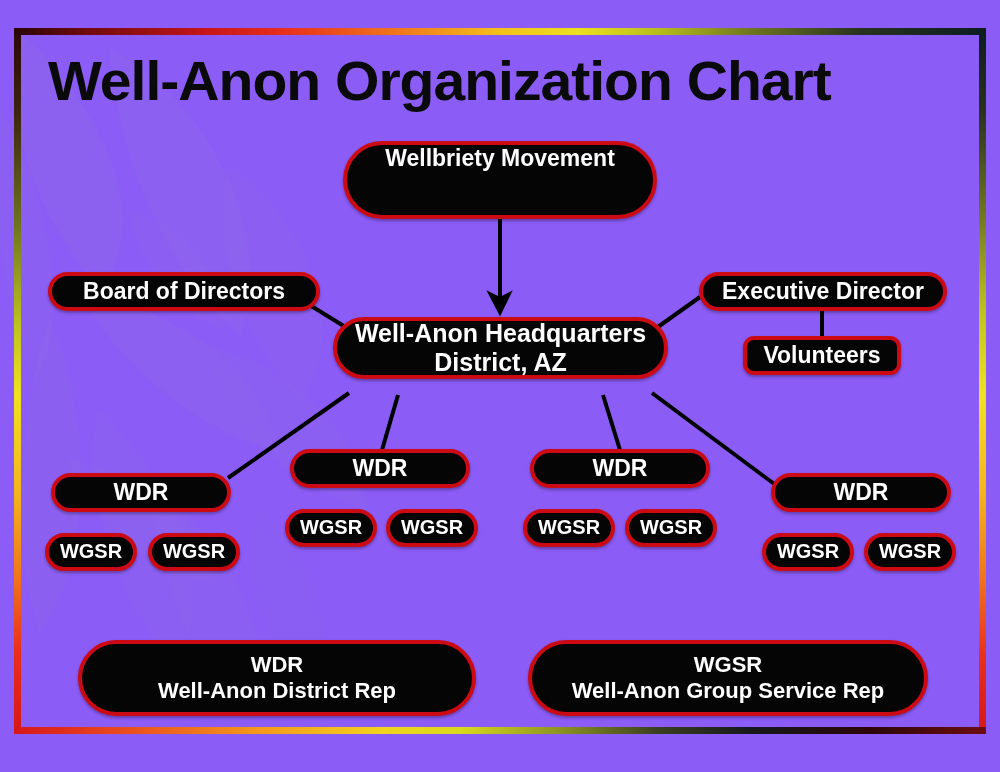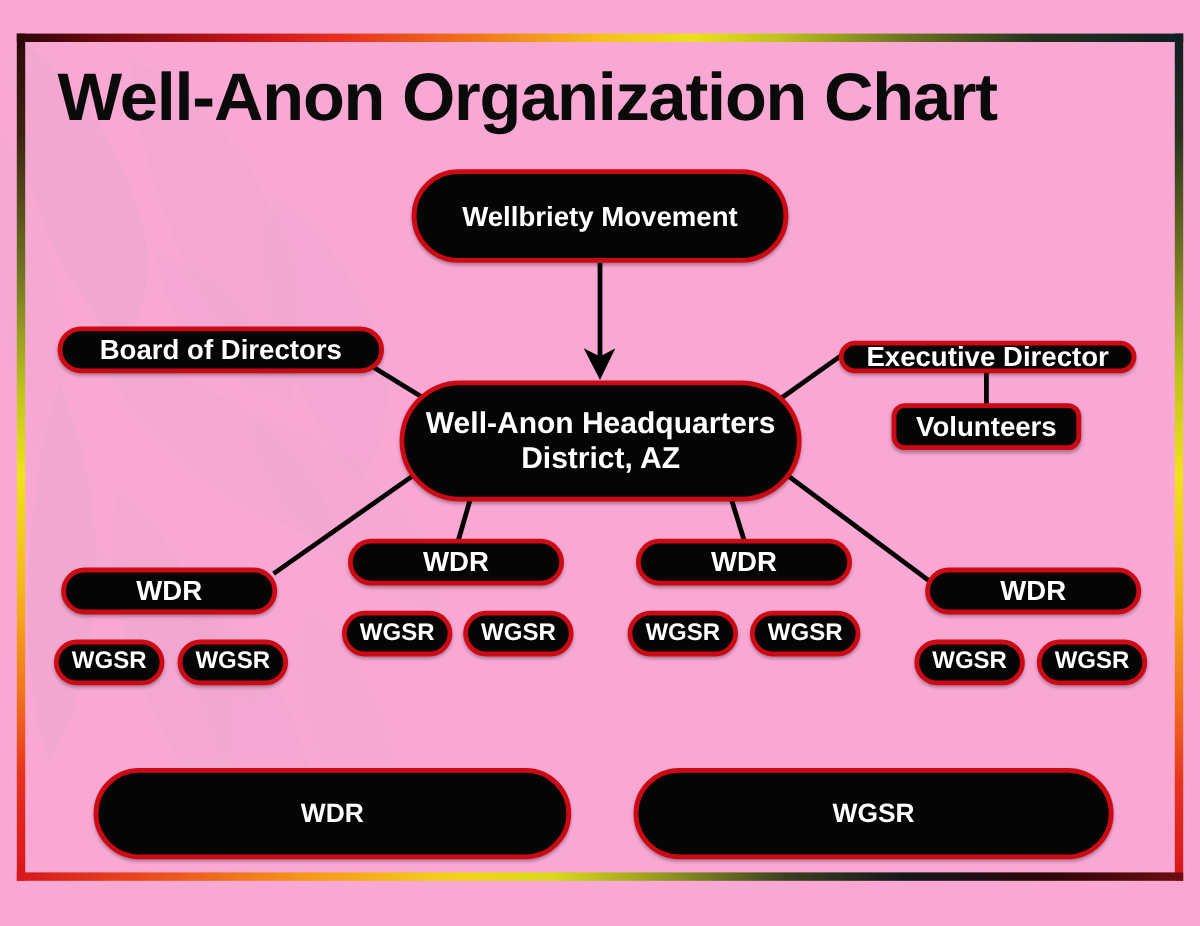--- a/index.html
+++ b/index.html
@@ -7,21 +7,21 @@
     padding: 0;
     background: #ffffff;
     font-family: "Liberation Sans", sans-serif;
   }
 
   #stage {
     position: relative;
     width: 1000px;
     height: 772px;
     overflow: hidden;
-    background: #f9a8d4;
+    background: #8b5cf6;
   }
 
   
   #watermark {
     position: absolute;
     left: -40px;
     top: -10px;
     width: 430px;
     height: 790px;
     opacity: 0.13;
@@ -110,21 +110,21 @@
     justify-content: center;
     text-align: center;
     line-height: 1.16;
     font-family: "Liberation Sans", sans-serif;
     box-shadow: 0 2px 3px rgba(0,0,0,0.30);
     z-index: 5;
   }
 
   .node .ln { display: block; white-space: nowrap; }
 
-  .n-startup  { font-size: 23px; }
+  .n-startup  { font-size: 23px; justify-content: space-between; }
   .n-hq       { font-size: 25px; }
   .n-board    { font-size: 23px; }
   .n-exec     { font-size: 23px; }
   .n-vol      { font-size: 23px; }
   .n-wdr      { font-size: 23px; }
   .n-wgsr     { font-size: 20px; }
   .n-legend   { font-size: 22px; }
   .n-legend .ln:first-child { font-size: 22px; }
 </style>
 </head>
@@ -175,30 +175,30 @@
 
     <line x1="603" y1="395" x2="620" y2="450" stroke="#000000" stroke-width="4"></line>
 
     <line x1="652" y1="393" x2="785" y2="492" stroke="#000000" stroke-width="4"></line>
   </svg>
 
   <div class="node n-startup" style="left:343px; top:141px; width:314px; height:78px;">
     <span class="ln">Wellbriety Movement</span>
   </div>
 
-  <div class="node n-hq" style="left:333px; top:317px; width:335px; height:101px;">
+  <div class="node n-hq" style="left:333px; top:317px; width:335px; height:62px;">
     <span class="ln">Well-Anon Headquarters</span>
     <span class="ln">District, AZ</span>
   </div>
 
   <div class="node n-board" style="left:48px; top:272px; width:272px; height:39px;">
     <span class="ln">Board of Directors</span>
   </div>
 
-  <div class="node n-exec" style="left:699px; top:284px; width:248px; height:27px;">
+  <div class="node n-exec" style="left:699px; top:272px; width:248px; height:39px;">
     <span class="ln">Executive Director</span>
   </div>
 
   <div class="node n-vol" style="left:743px; top:336px; width:158px; height:39px;border-radius:11px;">
     <span class="ln">Volunteers</span>
   </div>
 
   <div class="node n-wdr" style="left:51px; top:473px; width:180px; height:39px;">
     <span class="ln">WDR</span>
   </div>
@@ -234,19 +234,21 @@
   </div>
   <div class="node n-wgsr" style="left:762px; top:533px; width:92px; height:38px;">
     <span class="ln">WGSR</span>
   </div>
   <div class="node n-wgsr" style="left:864px; top:533px; width:92px; height:38px;">
     <span class="ln">WGSR</span>
   </div>
 
   <div class="node n-legend" style="left:78px; top:640px; width:398px; height:76px;">
     <span class="ln">WDR</span>
+    <span class="ln">Well-Anon District Rep</span>
   </div>
 
   <div class="node n-legend" style="left:528px; top:640px; width:400px; height:76px;">
     <span class="ln">WGSR</span>
+    <span class="ln">Well-Anon Group Service Rep</span>
   </div>
 
 </div>
 
 </body></html>

